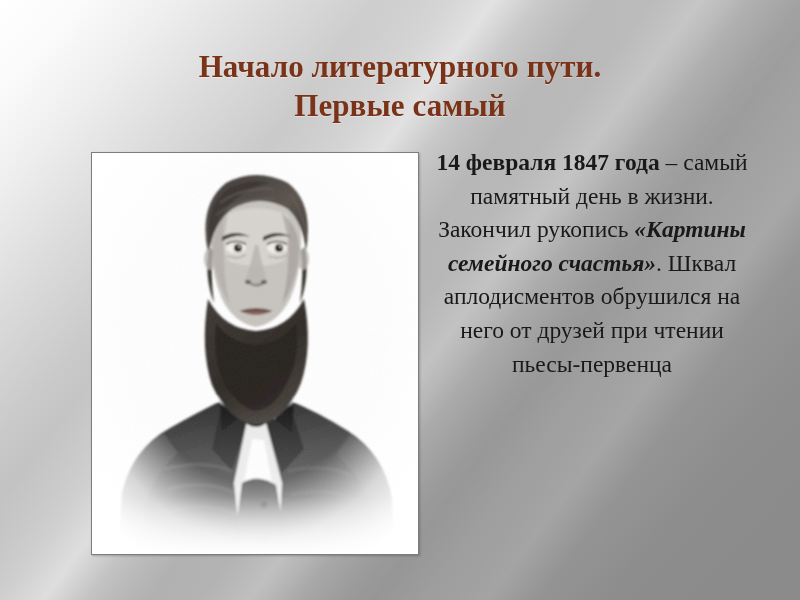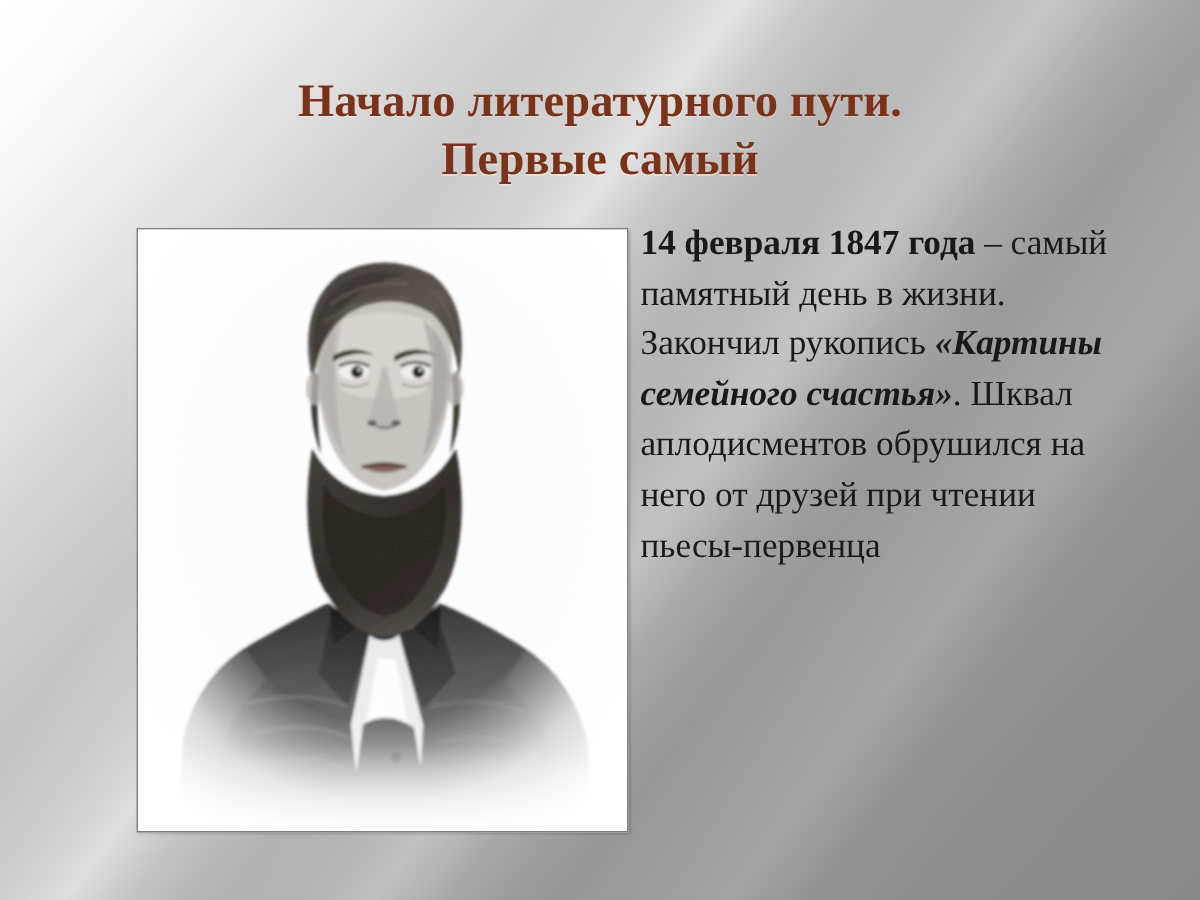--- a/index.html
+++ b/index.html
@@ -104,21 +104,21 @@
 
   
   .body-text {
     position: absolute;
     left: 427px;
     top: 146px;
     width: 330px;
     color: #191919;
     font-size: 23.5px;
     line-height: 33.6px;
-    text-align: left;
+    text-align: center;
     z-index: 5;
   }
   .body-text .b { font-weight: bold; }
   .body-text .bi { font-weight: bold; font-style: italic; }
 </style>
 </head>
 <body>
 
 <div class="slide">
 

